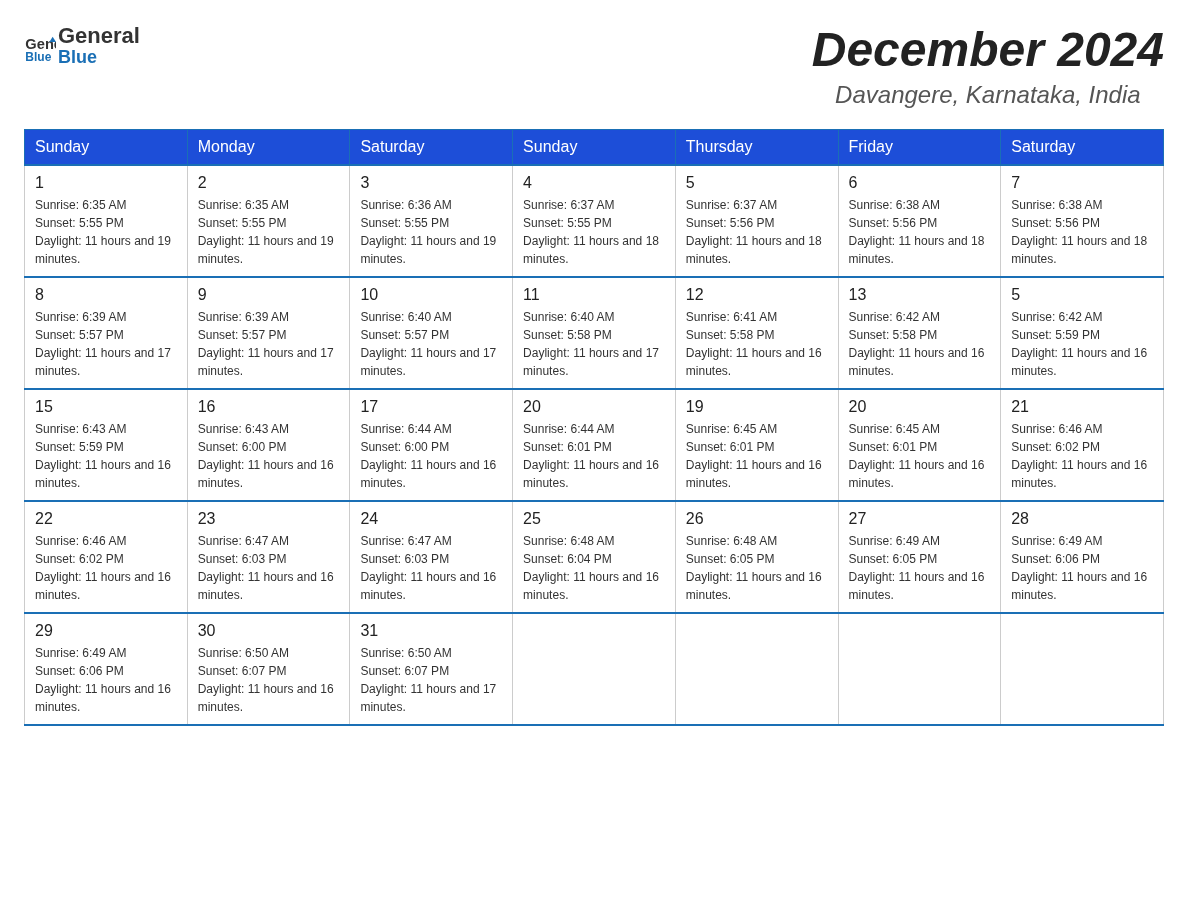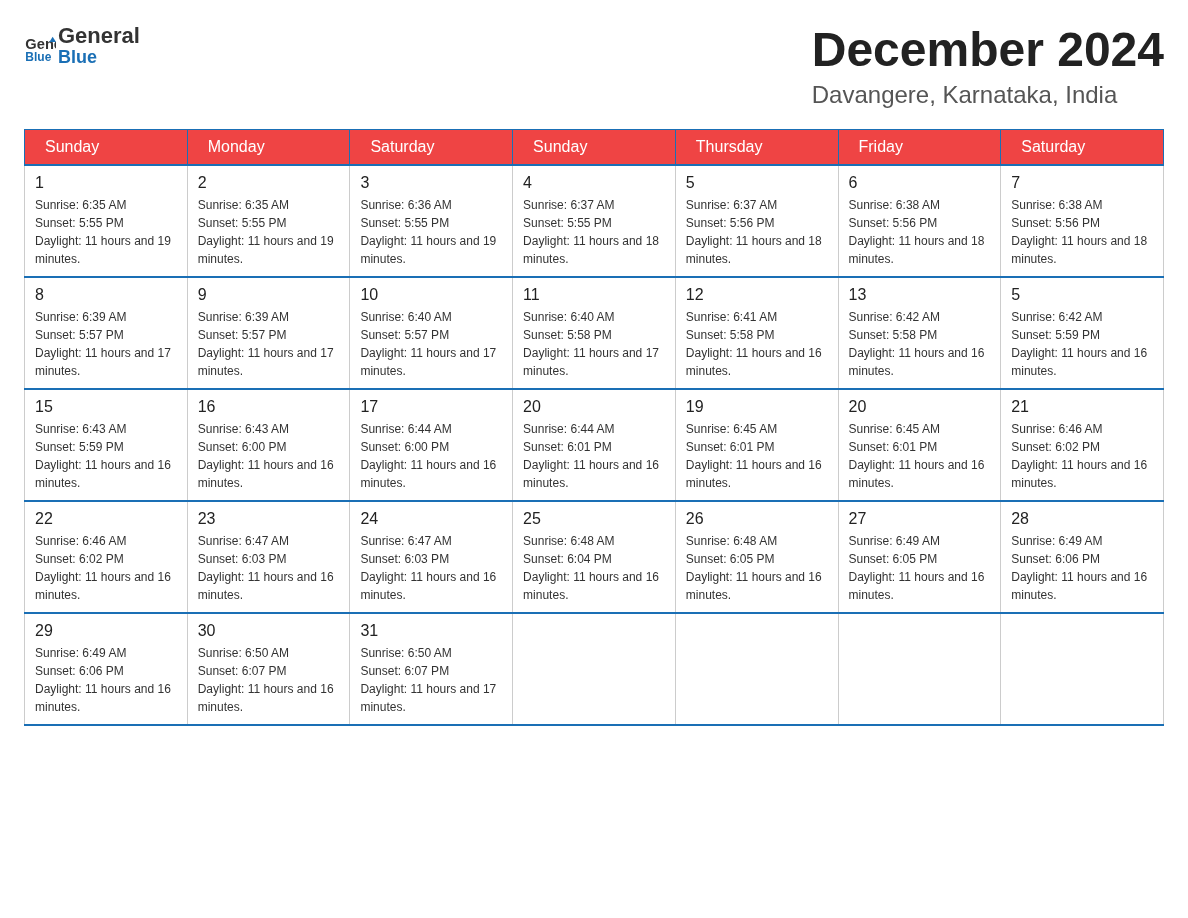--- a/index.html
+++ b/index.html
@@ -19,44 +19,45 @@
     .logo {
       display: flex;
       align-items: center;
     }
     .logo-icon {
       width: 32px;
       height: 32px;
       margin-right: 2px;
     }
     .title-section {
-      text-align: left;
+      text-align: center;
+      font-style: italic;
     }
     .month-title {
       font-size: 48px;
       font-weight: bold;
       color: #222;
       line-height: 1.1;
     }
     .location {
       font-size: 24px;
       color: #555;
       margin-top: 4px;
     }
     .calendar {
       width: 100%;
       border-collapse: collapse;
       border: 1px solid #b0b0b0;
     }
     .calendar th {
-      background-color: #ef4444;
+      background-color: #1d4ed8;
       color: #fff;
       font-size: 16px;
       font-weight: normal;
-      padding: 8px 20px;
+      padding: 8px 10px;
       text-align: left;
       border: 1px solid #1a6fb5;
       margin-top: 46px;
     }
     .calendar td {
       vertical-align: top;
       padding: 8px 10px;
       border: 1px solid #ccc;
       width: calc(100% / 7);
       min-height: 100px;

